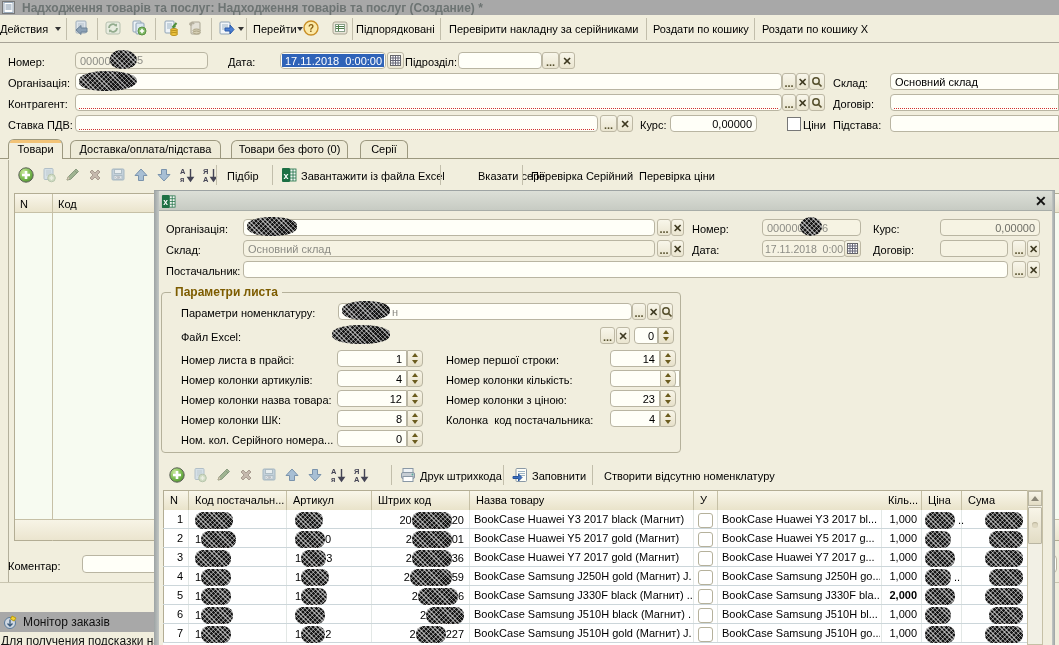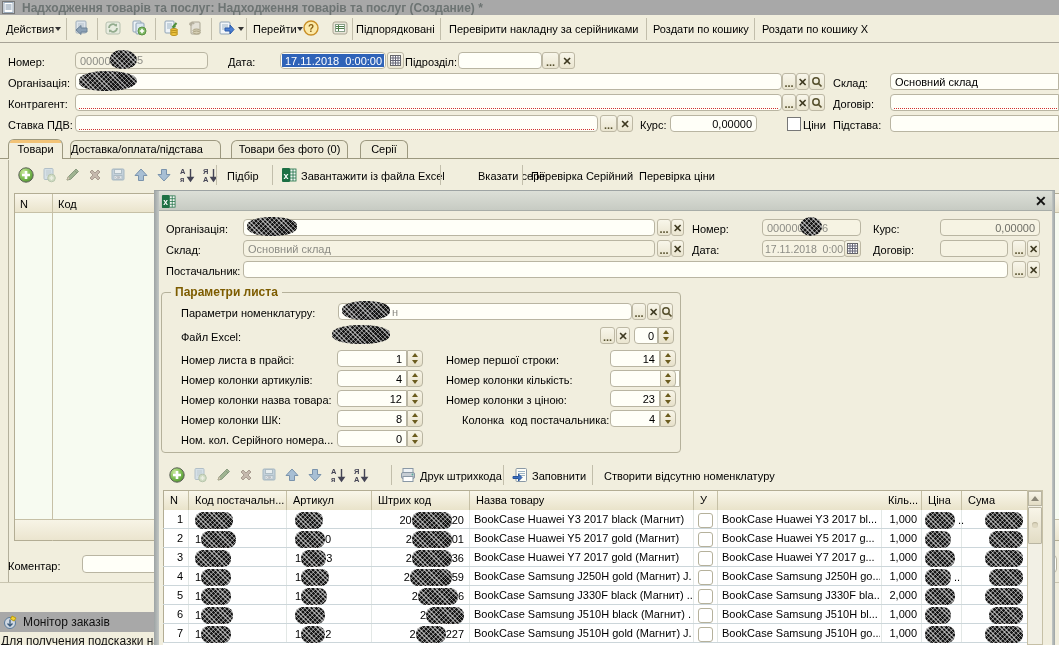--- a/index.html
+++ b/index.html
@@ -26,21 +26,21 @@
     <rect x="0.5" y="0.5" width="12" height="12" fill="#e8e8e8" stroke="#777"></rect>
     <rect x="2" y="1.5" width="9" height="10" fill="#fff" stroke="#9ab"></rect>
     <g stroke="#7b8fa5" stroke-width="1">
       <line x1="3.5" y1="4" x2="9.5" y2="4"></line>
       <line x1="3.5" y1="6" x2="9.5" y2="6"></line>
       <line x1="3.5" y1="8" x2="9.5" y2="8"></line>
     </g>
   </svg>
 <div class="a" style="left:22px;top:1px;font-size:12px;font-weight:bold;color:#6d7473;">Надходження товарів та послуг: Надходження товарів та послуг (Создание) *</div>
 <div class="a" style="left:0;top:15px;width:1059px;height:28px;background:#f1eedd;border-bottom:1px solid #a7a396;box-sizing:border-box;"></div>
-<div class="tbtxt" style="left:6px;top:21px;">Действия</div>
+<div class="tbtxt" style="left:0;top:21px;">Действия</div>
 <div class="a" style="left:55px;top:27px;width:0;height:0;border-left:3.5px solid transparent;border-right:3.5px solid transparent;border-top:4px solid #333;"></div>
 <div class="sep" style="left:66px;top:18px;height:22px;"></div>
 <svg class="a" style="left:73px;top:20px" width="16" height="16" viewBox="0 0 16 16">
     <rect x="3" y="1" width="10" height="12" rx="1" fill="#dde4ea" stroke="#9fadba"></rect>
     <g stroke="#b3bfca">
       <line x1="5" y1="4" x2="11" y2="4"></line>
       <line x1="5" y1="6" x2="11" y2="6"></line>
       <line x1="5" y1="8" x2="11" y2="8"></line>
     </g>
     <path d="M14 8 L8 8 L8 5.5 L3 10 L8 14.5 L8 12 L14 12 Z" fill="#8ba0b5" stroke="#6d8296"></path>
@@ -171,21 +171,21 @@
 <div class="btn3" style="left:600px;top:115px;width:17px;height:17px;padding-top:3px;">...</div>
 <div class="btn3" style="left:617px;top:115px;width:16px;height:17px;padding-top:2px;font-size:11px;color:#3f3a22;">✕</div>
 <div class="lbl" style="left:640px;top:118px;">Курс:</div>
 <div class="fld" style="left:670px;top:115px;width:87px;height:17px;padding:1px 4px 0 0;text-align:right;">0,00000</div>
 <div class="a" style="left:787px;top:117px;width:12px;height:12px;background:#fff;border:1px solid #777;"></div>
 <div class="lbl" style="left:803px;top:118px;">Ціни</div>
 <div class="lbl" style="left:833px;top:118px;">Підстава:</div>
 <div class="fld" style="left:890px;top:115px;width:169px;height:17px;border-radius:4px 0 0 4px;"></div>
 <div class="a" style="left:0;top:158px;width:1059px;height:1px;background:#9c987f;"></div>
 <div class="a" style="left:8px;top:139px;width:55px;height:20px;background:#f1eedd;border:1px solid #9c987f;border-bottom:none;border-radius:6px 6px 0 0;box-sizing:border-box;font-size:11px;text-align:center;line-height:19px;z-index:3;"><div style="position:absolute;left:1px;right:1px;top:0;height:2.5px;background:#f2c377;border-radius:5px 5px 0 0;"></div>Товари</div>
-<div class="a" style="left:70px;top:140px;width:151px;height:18px;background:#eeebd8;border:1px solid #9c987f;border-bottom:none;border-radius:6px 6px 0 0;box-sizing:border-box;font-size:11px;line-height:17px;">Доставка/оплата/підстава</div>
+<div class="a" style="left:70px;top:140px;width:151px;height:18px;background:#eeebd8;border:1px solid #9c987f;border-bottom:none;border-radius:6px 6px 0 0;box-sizing:border-box;font-size:11px;text-align:center;line-height:17px;">Доставка/оплата/підстава</div>
 <div class="a" style="left:231px;top:140px;width:117px;height:18px;background:#eeebd8;border:1px solid #9c987f;border-bottom:none;border-radius:6px 6px 0 0;box-sizing:border-box;font-size:11px;text-align:center;line-height:17px;">Товари без фото (0)</div>
 <div class="a" style="left:360px;top:140px;width:48px;height:18px;background:#eeebd8;border:1px solid #9c987f;border-bottom:none;border-radius:6px 6px 0 0;box-sizing:border-box;font-size:11px;text-align:center;line-height:17px;">Серії</div>
 <div class="a" style="left:8px;top:160px;width:1px;height:422px;background:#b4b09c;"></div>
 <svg class="a" style="left:18px;top:167px" width="16" height="16" viewBox="0 0 16 16">
     <defs>
       <radialGradient id="gp18167" cx="0.35" cy="0.3" r="0.8">
         <stop offset="0" stop-color="#c9e89a"></stop>
         <stop offset="0.6" stop-color="#77b84e"></stop>
         <stop offset="1" stop-color="#4e8f2e"></stop>
       </radialGradient>
@@ -356,21 +356,21 @@
 <div class="spin" style="left:506px;top:180px;height:17px;"></div>
 <div class="lbl" style="left:27px;top:203px;">Номер колонки назва товара:</div>
 <div class="fld" style="left:183px;top:200px;width:70px;height:17px;padding:1px 0 0 4px;text-align:right;padding:1px 4px 0 0;border-radius:4px 0 0 4px;">12</div>
 <div class="spin" style="left:253px;top:200px;height:17px;"></div>
 <div class="lbl" style="left:292px;top:203px;">Номер колонки з ціною:</div>
 <div class="fld" style="left:456px;top:200px;width:50px;height:17px;padding:1px 0 0 4px;text-align:right;padding:1px 4px 0 0;border-radius:4px 0 0 4px;">23</div>
 <div class="spin" style="left:506px;top:200px;height:17px;"></div>
 <div class="lbl" style="left:27px;top:223px;">Номер колонки ШК:</div>
 <div class="fld" style="left:183px;top:220px;width:70px;height:17px;padding:1px 0 0 4px;text-align:right;padding:1px 4px 0 0;border-radius:4px 0 0 4px;">8</div>
 <div class="spin" style="left:253px;top:220px;height:17px;"></div>
-<div class="lbl" style="left:292px;top:223px;margin-left:16px;">Колонка&nbsp; код постачальника:</div>
+<div class="lbl" style="left:292px;top:223px;">Колонка&nbsp; код постачальника:</div>
 <div class="fld" style="left:456px;top:220px;width:50px;height:17px;padding:1px 0 0 4px;text-align:right;padding:1px 4px 0 0;border-radius:4px 0 0 4px;">4</div>
 <div class="spin" style="left:506px;top:220px;height:17px;"></div>
 <div class="lbl" style="left:27px;top:243px;">Ном. кол. Серійного номера...</div>
 <div class="fld" style="left:183px;top:240px;width:70px;height:17px;padding:1px 0 0 4px;text-align:right;padding:1px 4px 0 0;border-radius:4px 0 0 4px;">0</div>
 <div class="spin" style="left:253px;top:240px;height:17px;"></div>
 <svg class="a" style="left:15px;top:277px" width="16" height="16" viewBox="0 0 16 16">
       <defs>
         <radialGradient id="gp15277" cx="0.35" cy="0.3" r="0.8">
           <stop offset="0" stop-color="#c9e89a"></stop>
           <stop offset="0.6" stop-color="#77b84e"></stop>
@@ -507,21 +507,21 @@
 <div class="a" style="left:771px;top:379px;font-size:11px;white-space:nowrap;"><span class="ib" style="width:26px;"></span>&nbsp;..</div>
 <div class="a" style="left:807px;top:379px;width:62px;text-align:right;font-size:11px;white-space:nowrap;"><span class="ib" style="width:34px;"></span></div>
 <div class="a" style="left:9px;top:396px;width:864px;height:19px;border-bottom:1px solid #ccd6da;box-sizing:border-box;"></div>
 <div class="a rtx" style="left:9px;top:399px;width:20px;text-align:right;font-size:11px;">5</div>
 <div class="a" style="left:41px;top:398px;font-size:11px;white-space:nowrap;">1<span class="ib" style="width:30px;"></span></div>
 <div class="a" style="left:141px;top:398px;font-size:11px;white-space:nowrap;">1<span class="ib" style="width:26px;"></span></div>
 <div class="a" style="left:218px;top:398px;width:92px;text-align:right;font-size:11px;white-space:nowrap;">2<span class="ib" style="width:40px;"></span>6</div>
 <div class="a" style="left:320px;top:399px;width:218px;overflow:hidden;font-size:11px;white-space:nowrap;">BookCase Samsung J330F black (Магнит) ...</div>
 <div class="a" style="left:544px;top:399px;width:13px;height:13px;background:#fff;border:1px solid #b5b19b;border-radius:3px;"></div>
 <div class="a" style="left:568px;top:399px;width:158px;overflow:hidden;font-size:11px;white-space:nowrap;">BookCase Samsung J330F bla...</div>
-<div class="a" style="left:727px;top:399px;width:36px;text-align:right;font-size:11px;">2,000</div>
+<div class="a" style="left:727px;top:399px;width:36px;text-align:right;font-size:11px;font-weight:bold;">2,000</div>
 <div class="a" style="left:771px;top:398px;font-size:11px;white-space:nowrap;"><span class="ib" style="width:30px;"></span></div>
 <div class="a" style="left:807px;top:398px;width:62px;text-align:right;font-size:11px;white-space:nowrap;"><span class="ib" style="width:38px;"></span></div>
 <div class="a" style="left:9px;top:415px;width:864px;height:19px;border-bottom:1px solid #ccd6da;box-sizing:border-box;"></div>
 <div class="a rtx" style="left:9px;top:418px;width:20px;text-align:right;font-size:11px;">6</div>
 <div class="a" style="left:41px;top:417px;font-size:11px;white-space:nowrap;">1<span class="ib" style="width:32px;"></span></div>
 <div class="a" style="left:141px;top:417px;font-size:11px;white-space:nowrap;"><span class="ib" style="width:30px;"></span></div>
 <div class="a" style="left:218px;top:417px;width:92px;text-align:right;font-size:11px;white-space:nowrap;">2<span class="ib" style="width:38px;"></span></div>
 <div class="a" style="left:320px;top:418px;width:218px;overflow:hidden;font-size:11px;white-space:nowrap;">BookCase Samsung J510H black (Магнит) ...</div>
 <div class="a" style="left:544px;top:418px;width:13px;height:13px;background:#fff;border:1px solid #b5b19b;border-radius:3px;"></div>
 <div class="a" style="left:568px;top:418px;width:158px;overflow:hidden;font-size:11px;white-space:nowrap;">BookCase Samsung J510H bl...</div>

